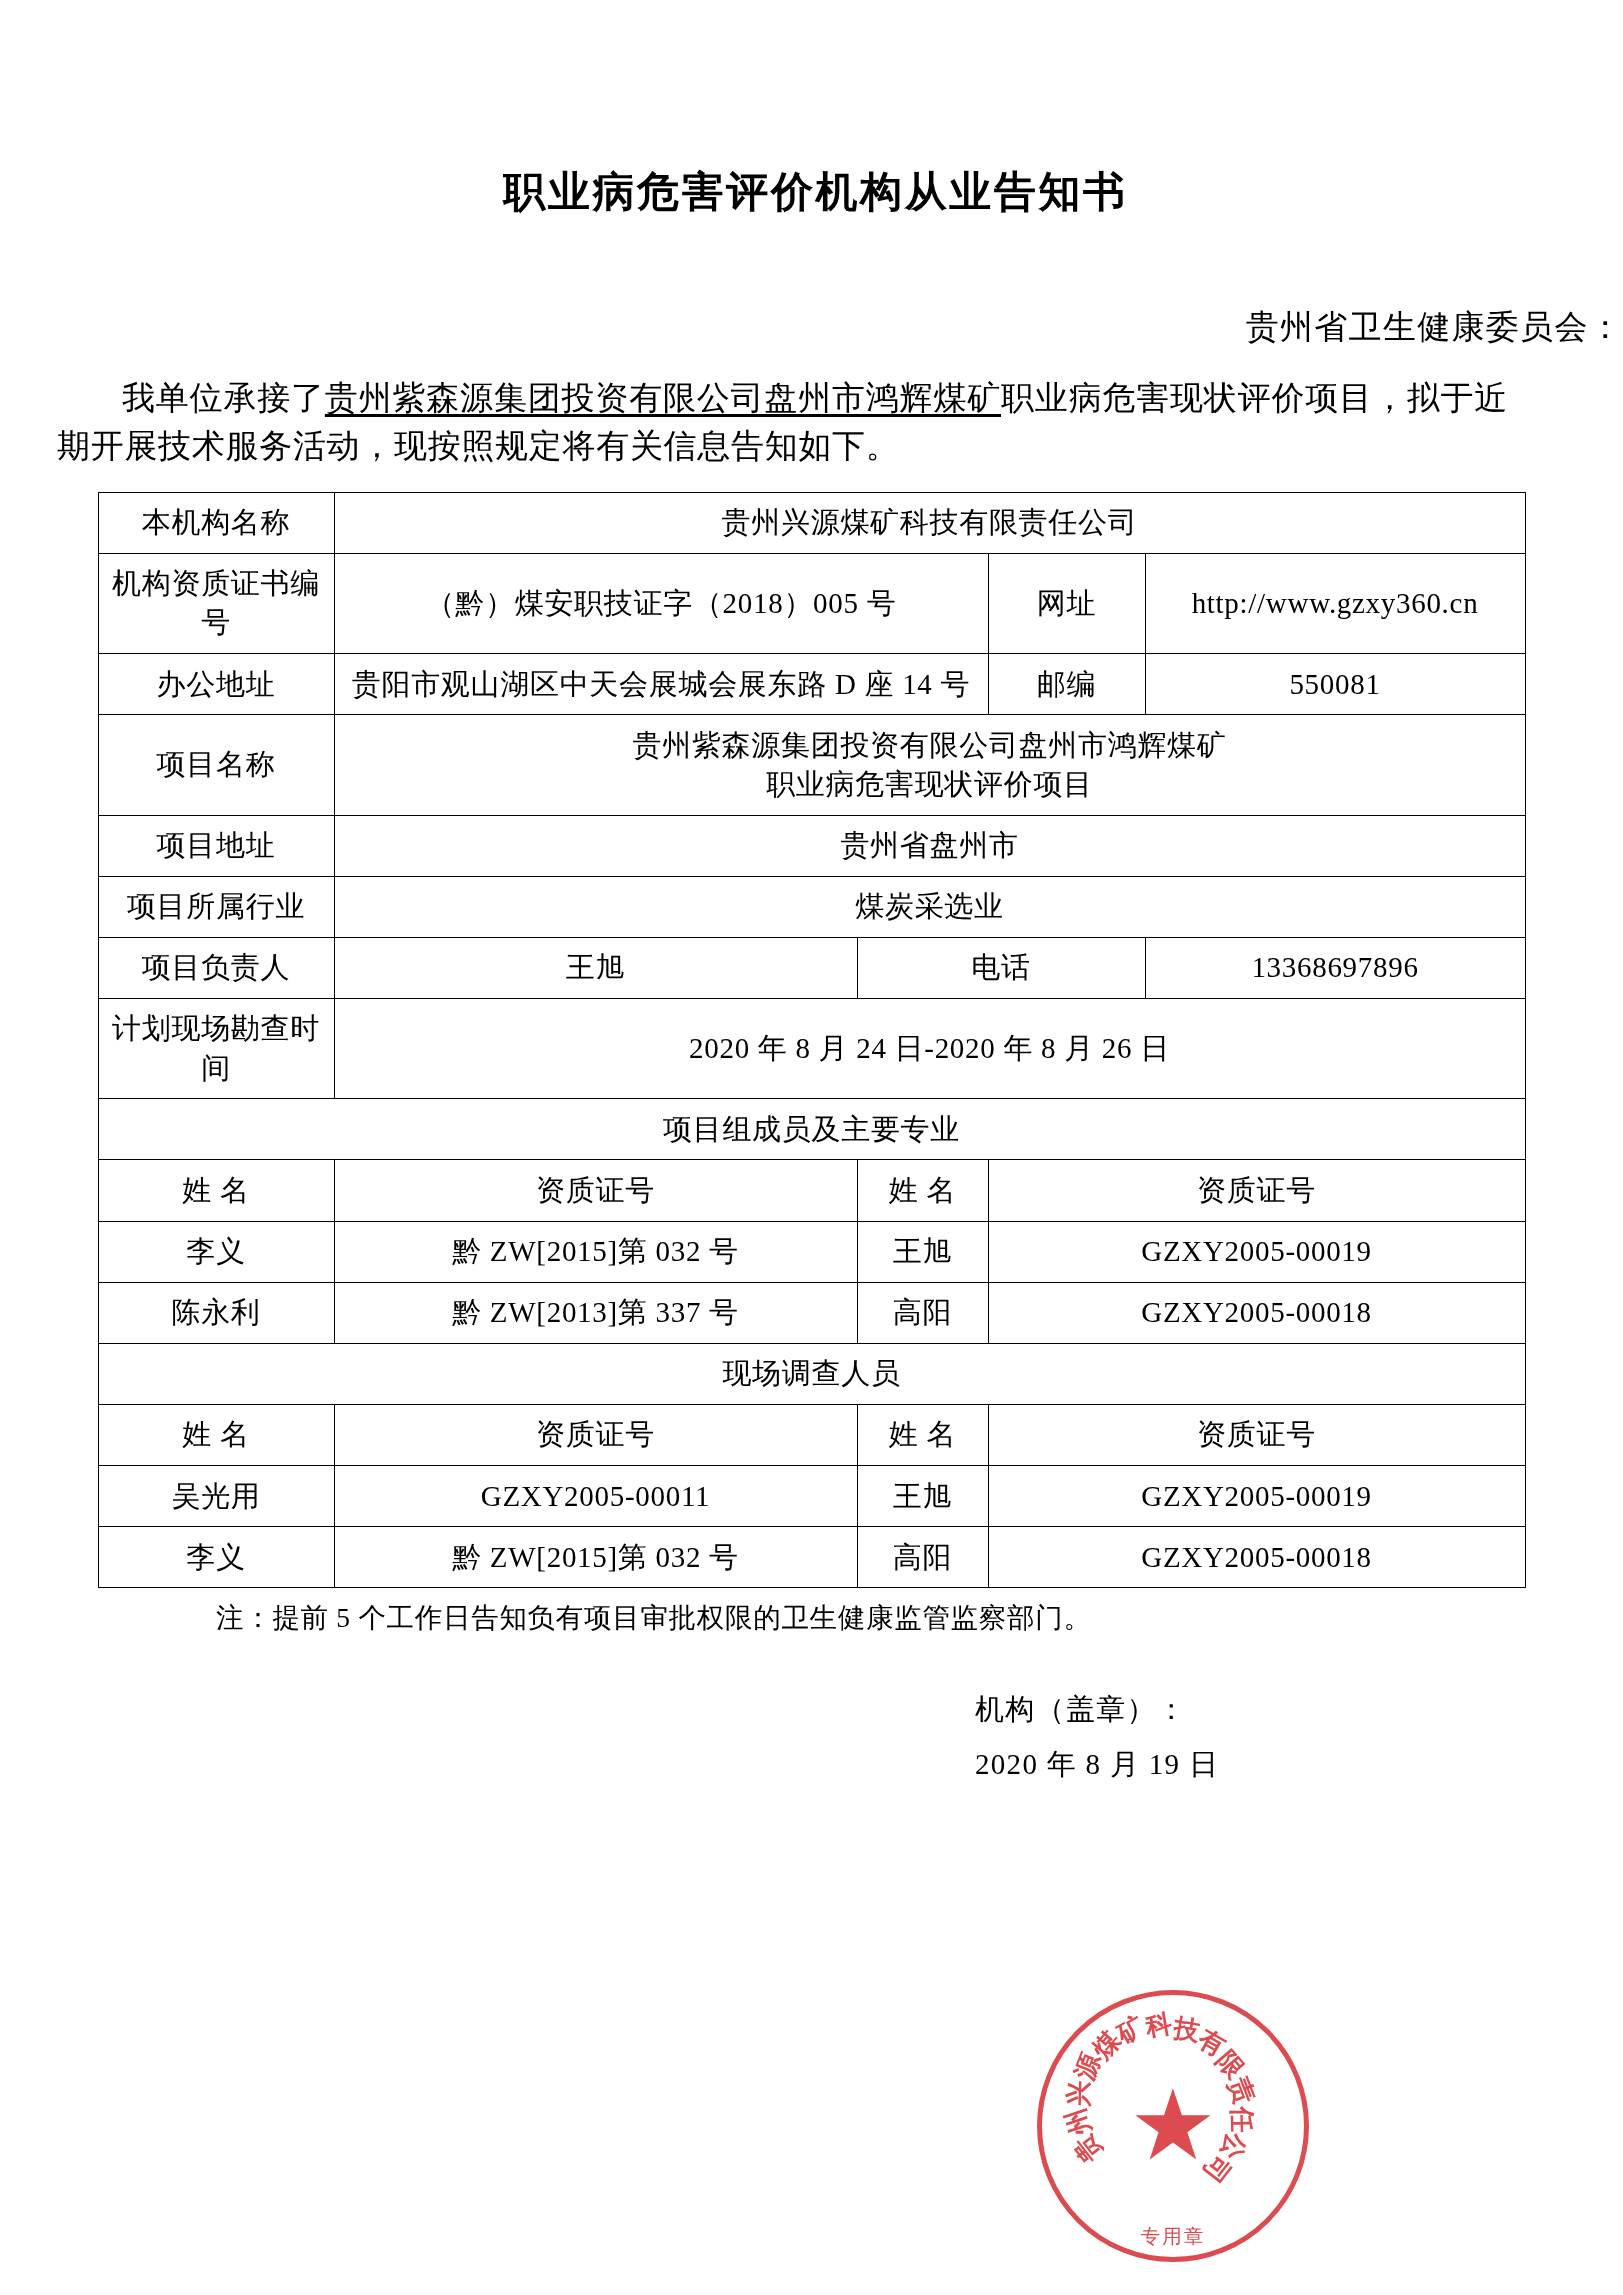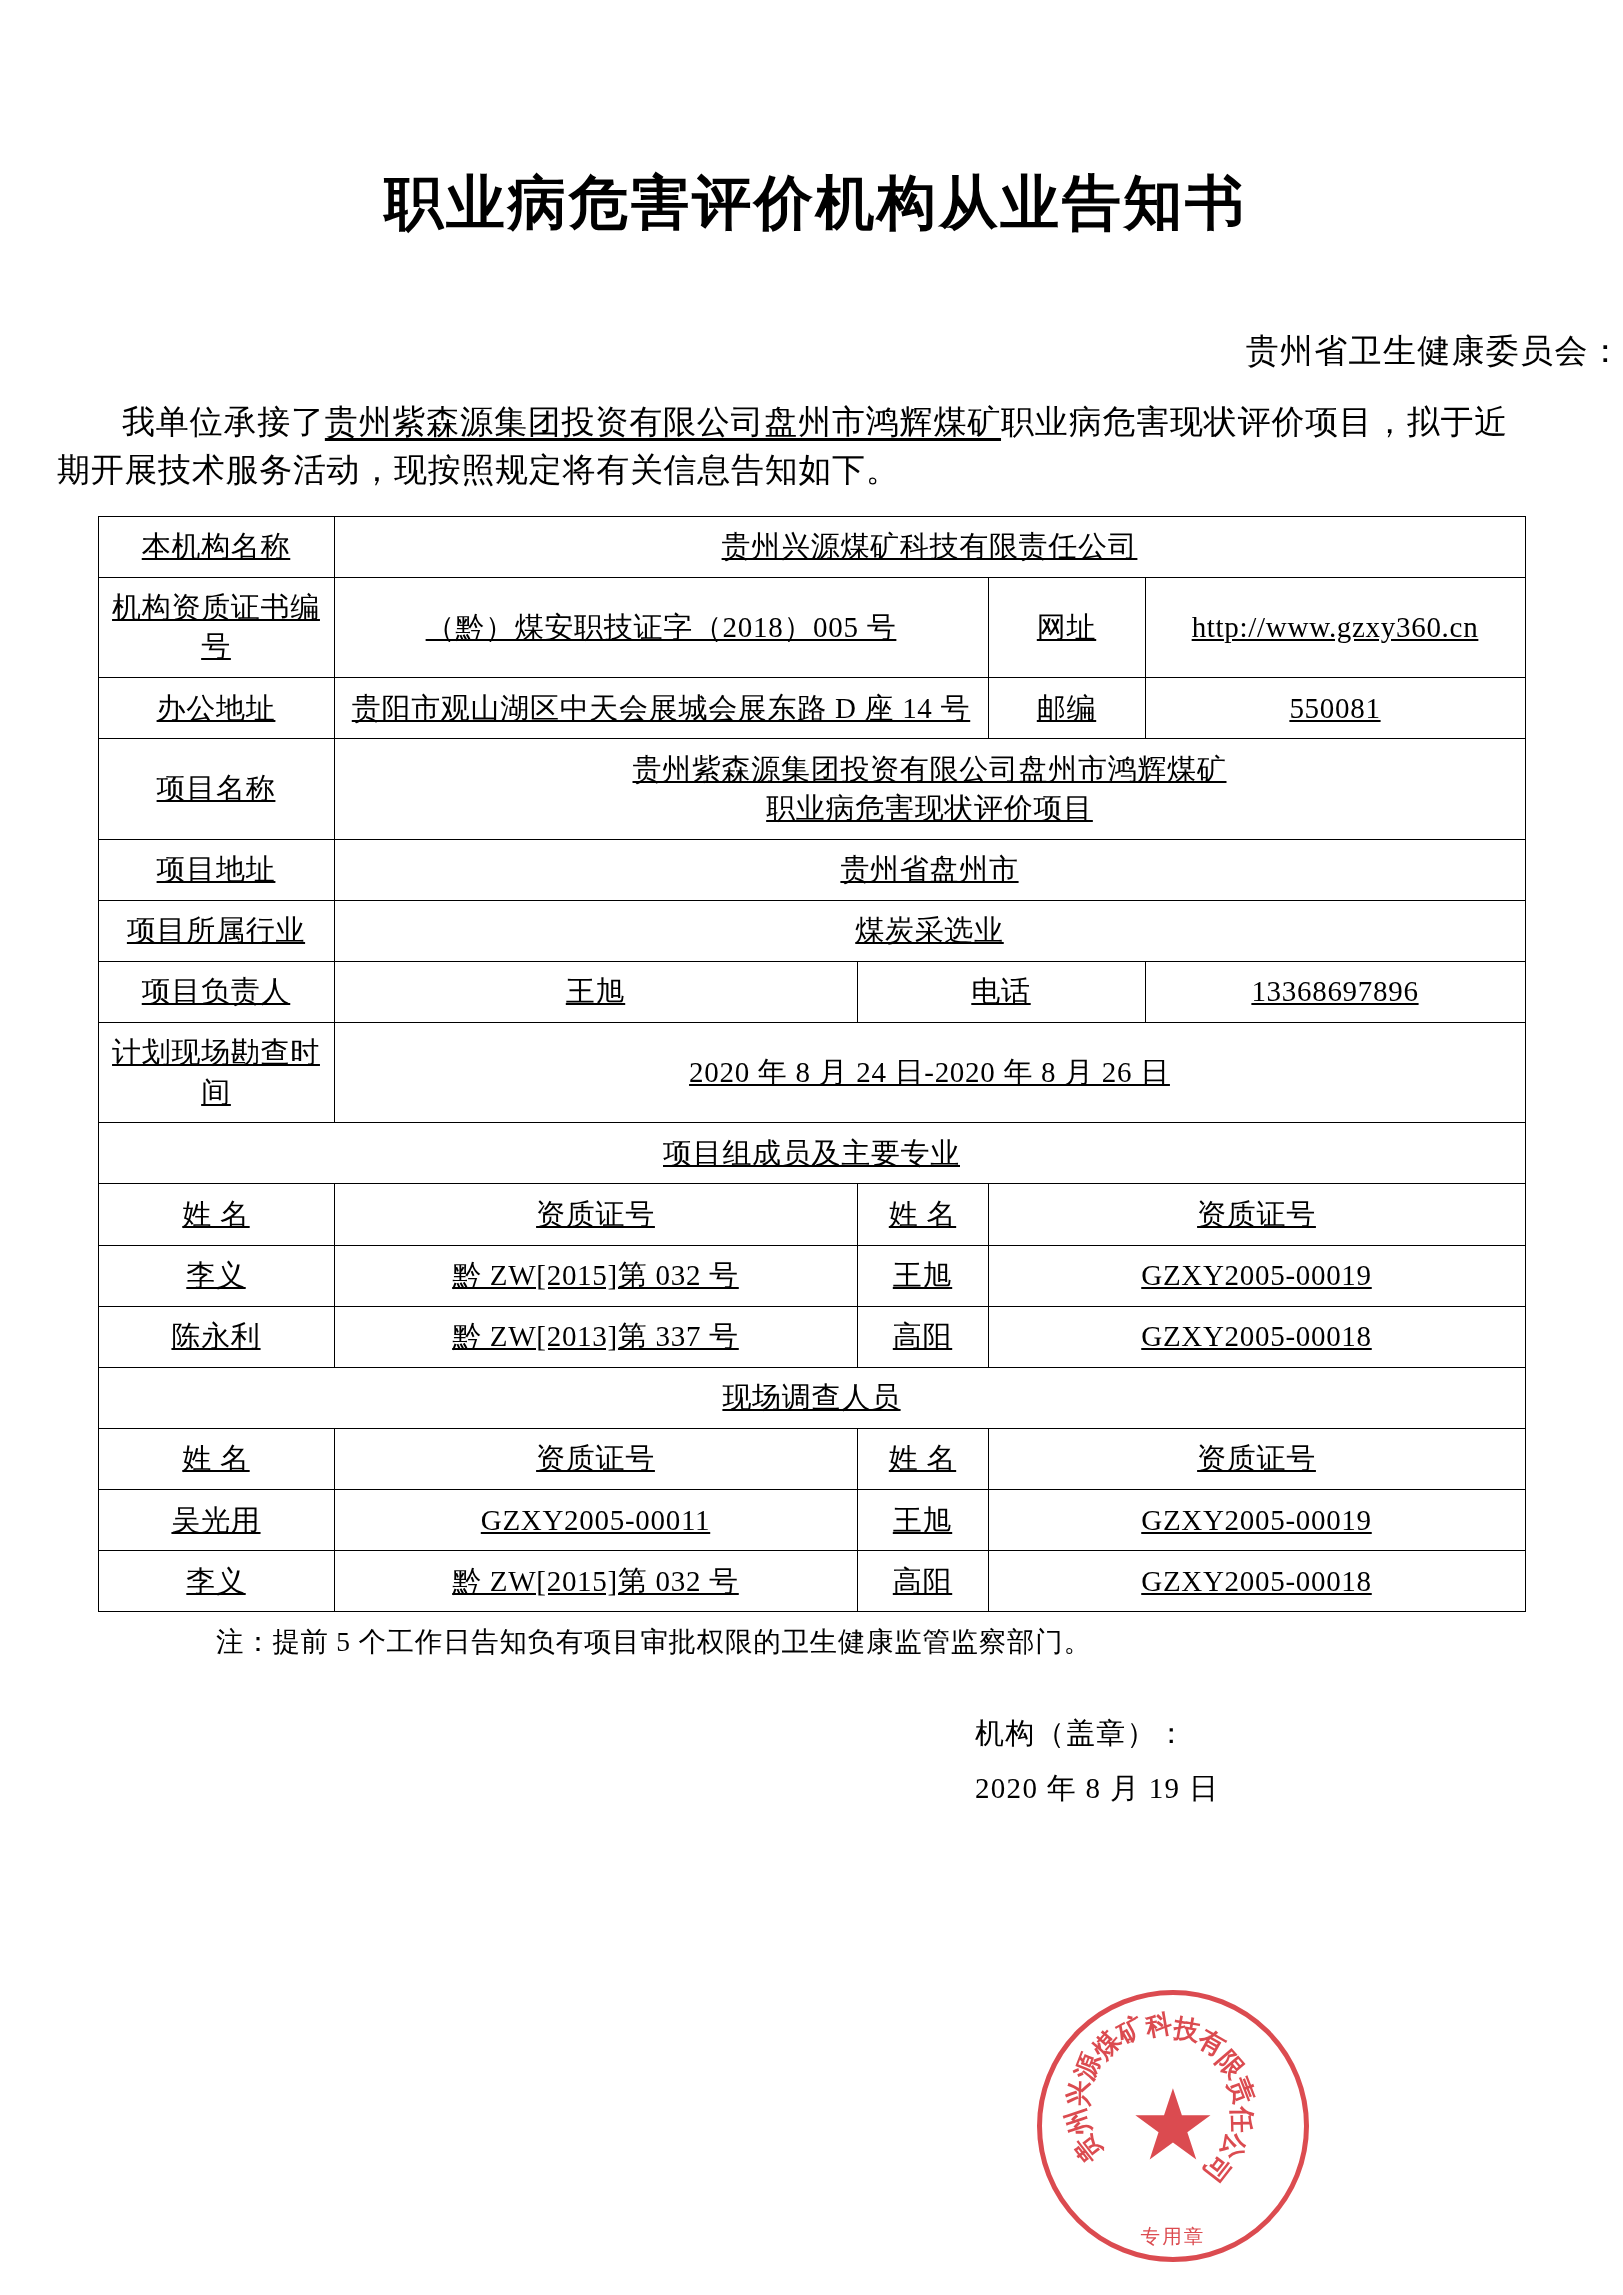--- a/index.html
+++ b/index.html
@@ -17,21 +17,21 @@
   }
   .page {
     position: relative;
     width: 1623px;
     height: 2295px;
     box-sizing: border-box;
     padding: 0;
   }
   .doc-title {
     text-align: center;
-    font-size: 59px;
+    font-size: 42px;
     font-weight: bold;
     letter-spacing: 2.6px;
     margin-top: 164px;
     margin-bottom: 0;
     font-family: "Liberation Serif", "DejaVu Serif", serif;
     padding-left: 8px;
   }
   .addressee {
     margin-top: 85px;
     margin-left: 252px;
@@ -51,21 +51,20 @@
   }
   .u {
     text-decoration: underline;
     text-underline-offset: 5.2px;
   }
   table.main {
     border-collapse: collapse;
     margin: 21px auto 0 auto;
     width: 1427px;
     table-layout: fixed;
-    text-decoration: underline;
   }
   table.main td {
     border: 1.3px solid #000000;
     text-align: center;
     vertical-align: middle;
     font-size: 29px;
     padding: 10.5px 5.2px;
     letter-spacing: 0.7px;
     line-height: 1.35;
   }

